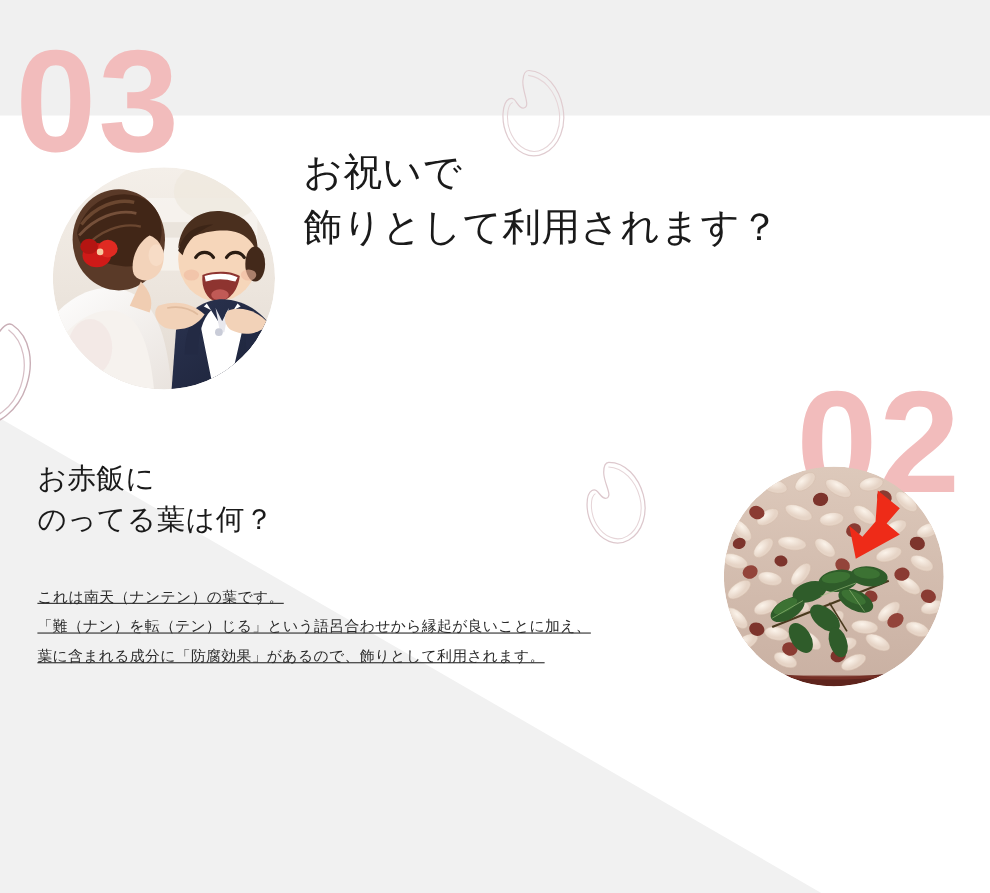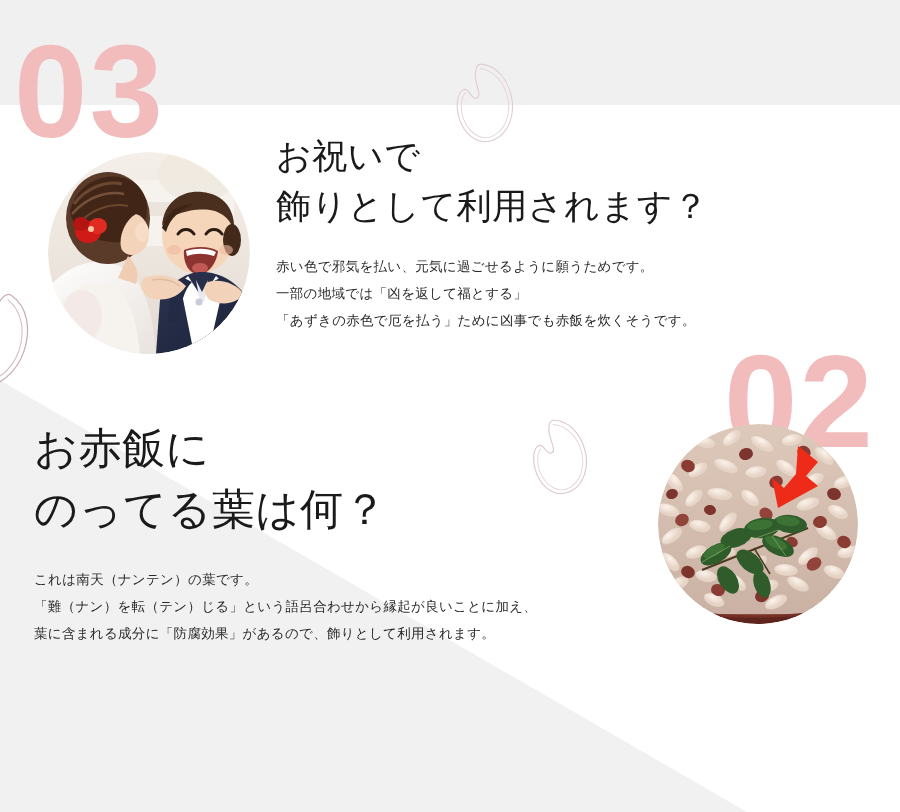--- a/index.html
+++ b/index.html
@@ -94,33 +94,33 @@
   .headline {
     font-family: "Liberation Serif", "DejaVu Serif", serif;
     font-size: 35px;
     line-height: 1.42;
     color: #1a1a1a;
     margin: 0;
     font-weight: 400;
     letter-spacing: 0.5px;
     white-space: pre-line;
   }
-  .sec-04 .headline { font-size: 43px; }
+  .sec-04 .headline { font-size: 26px; }
 
   .body-text {
     font-family: "Liberation Sans", "DejaVu Sans", sans-serif;
     font-size: 13.5px;
     line-height: 2.0;
     color: #2b2b2b;
     margin: 0;
     letter-spacing: 0.3px;
     white-space: pre-line;
   }
   .sec-03 .body-text { margin-top: 22px; }
-  .sec-04 .body-text { margin-top: 26px; }
+  .sec-04 .body-text { margin-top: 37px; text-decoration: underline; }
 </style>
 </head>
 <body>
 
 <div id="page">
 
   <div class="bg-layer">
     <div class="band-top"></div>
     <div class="wedge-lower"></div>
   </div>
@@ -335,23 +335,20 @@
         <g>
           <path d="M140 22 L160 38 L148 52 L160 62 L120 84 L114 54 L126 64 L138 50 Z" fill="#ee2b18"></path>
         </g>
       </g>
     </svg>
   </div>
 
   <div class="section sec-03">
     <h2 class="headline">お祝いで
 飾りとして利用されます？</h2>
-    <p class="body-text">赤い色で邪気を払い、元気に過ごせるように願うためです。
-一部の地域では「凶を返して福とする」
-「あずきの赤色で厄を払う」ために凶事でも赤飯を炊くそうです。</p>
   </div>
 
   <div class="section sec-04">
     <h2 class="headline">お赤飯に
 のってる葉は何？</h2>
     <p class="body-text">これは南天（ナンテン）の葉です。
 「難（ナン）を転（テン）じる」という語呂合わせから縁起が良いことに加え、
 葉に含まれる成分に「防腐効果」があるので、飾りとして利用されます。</p>
   </div>
 

